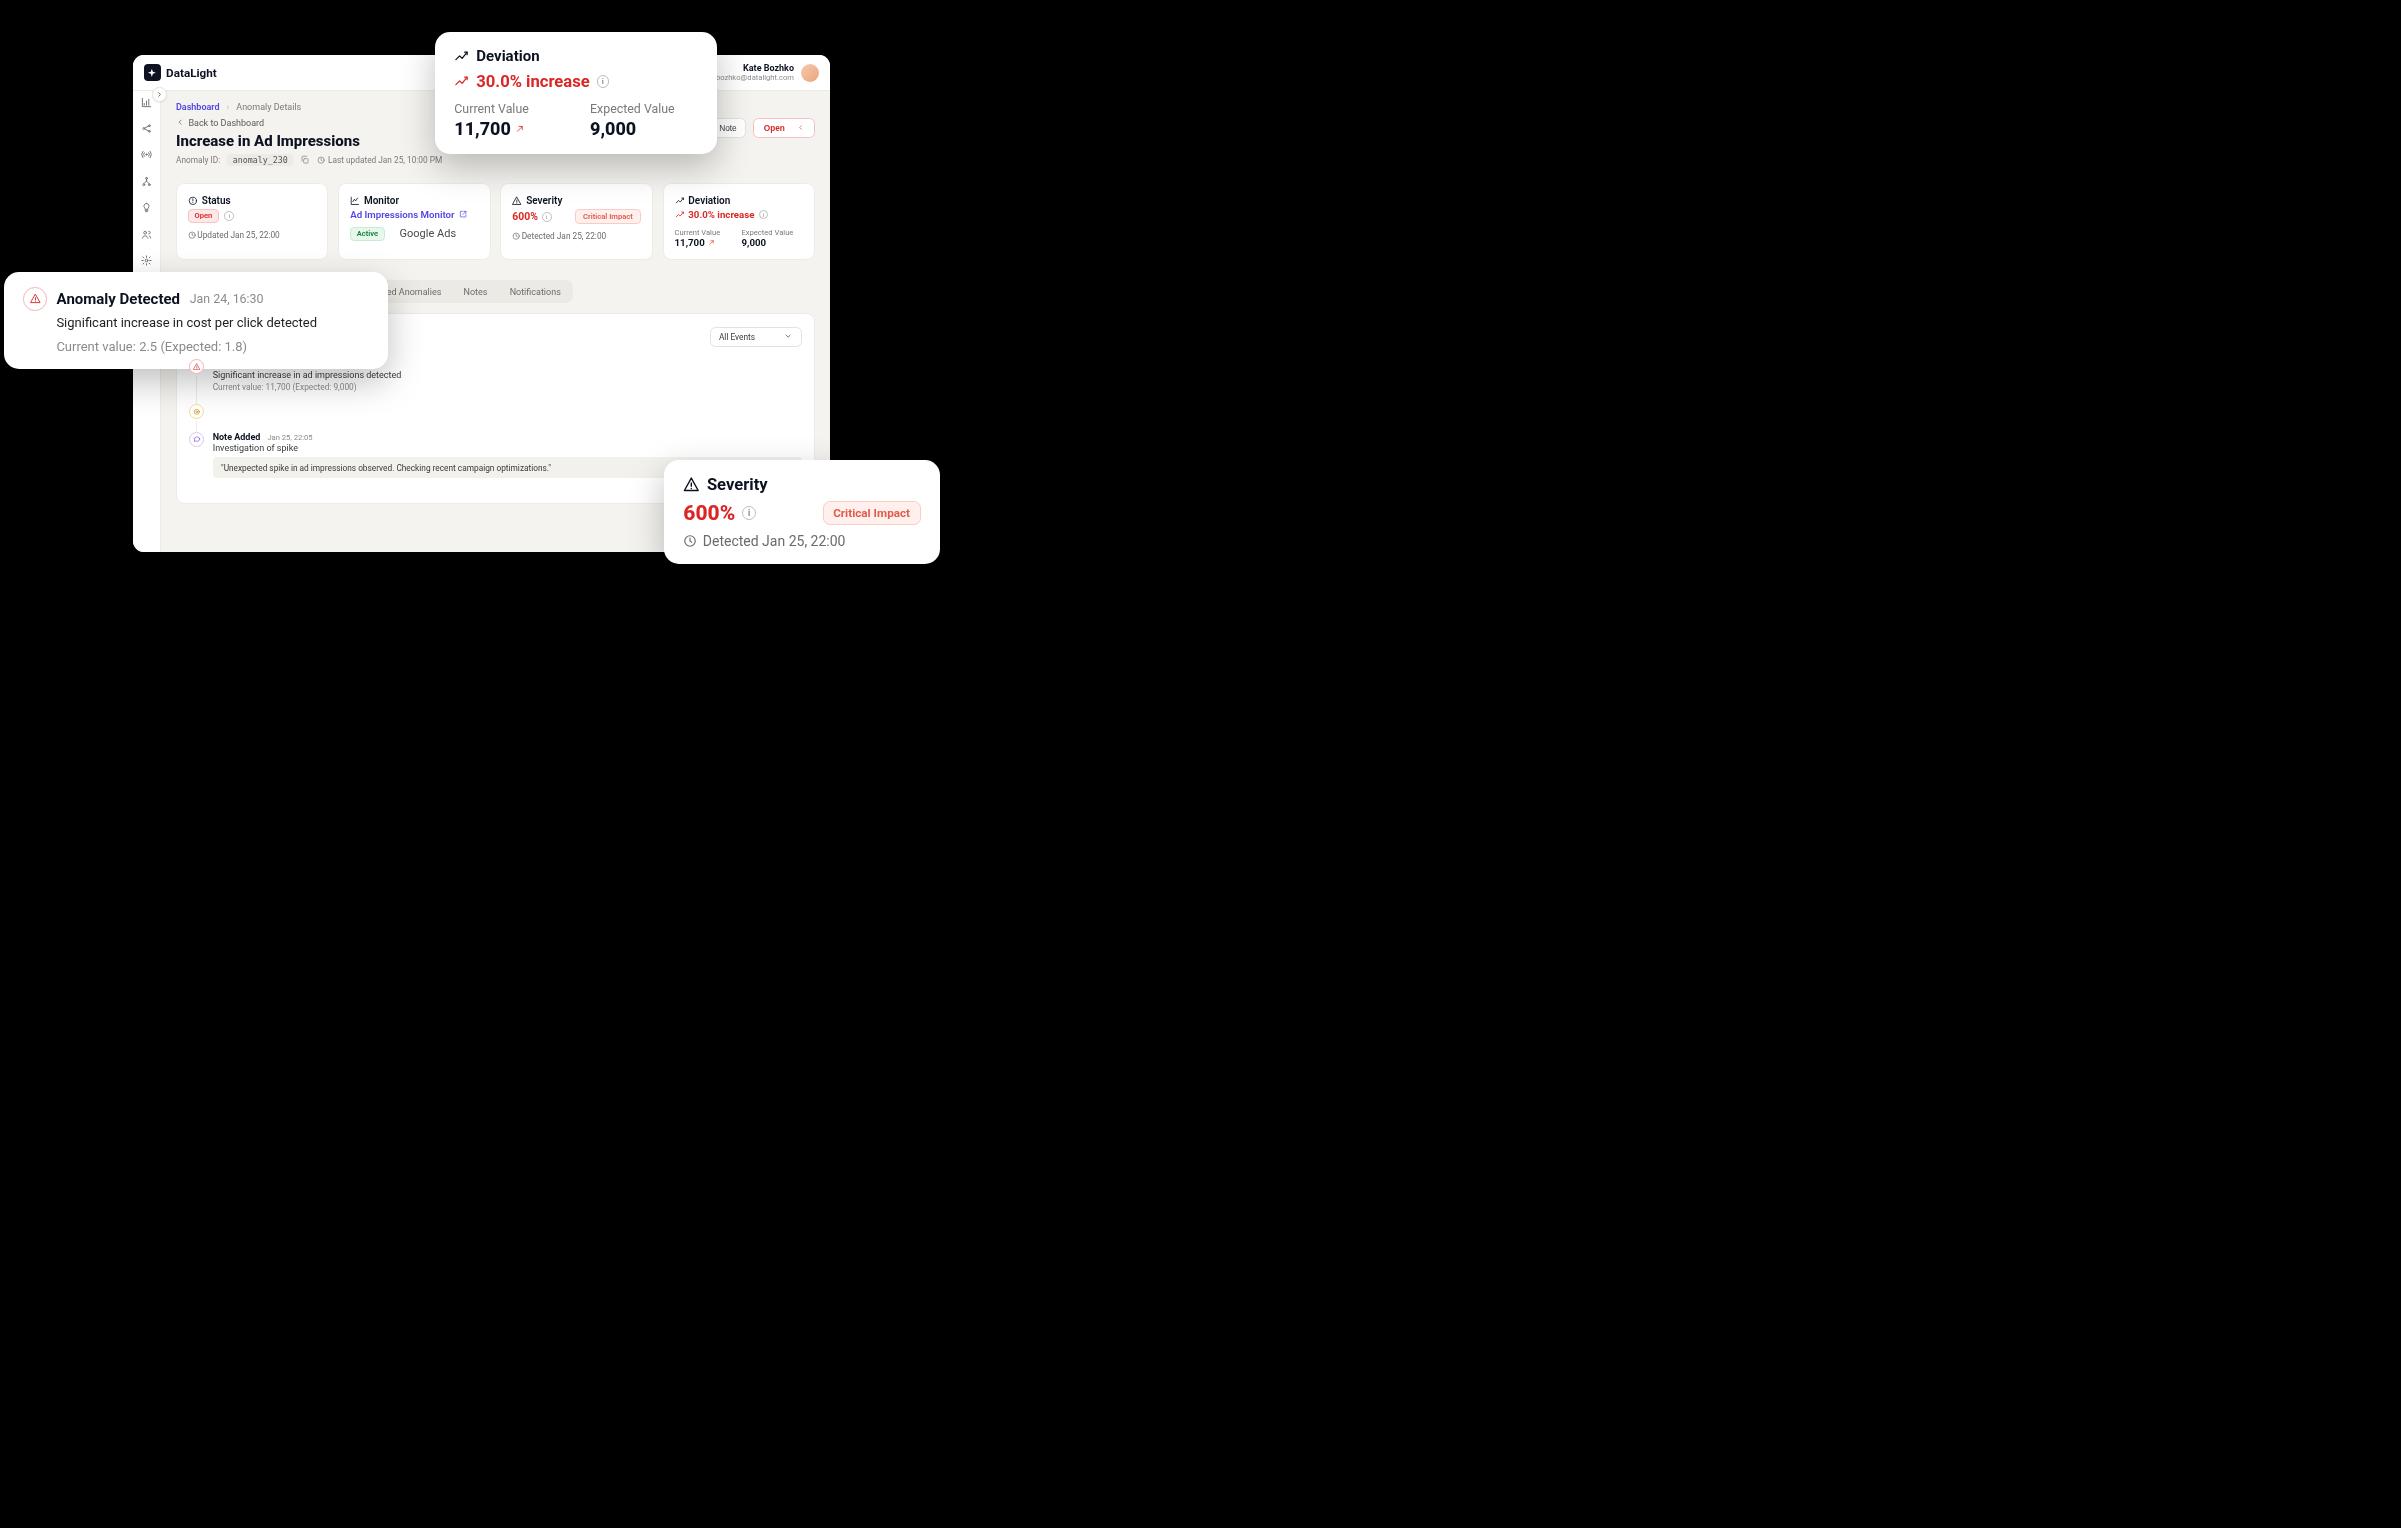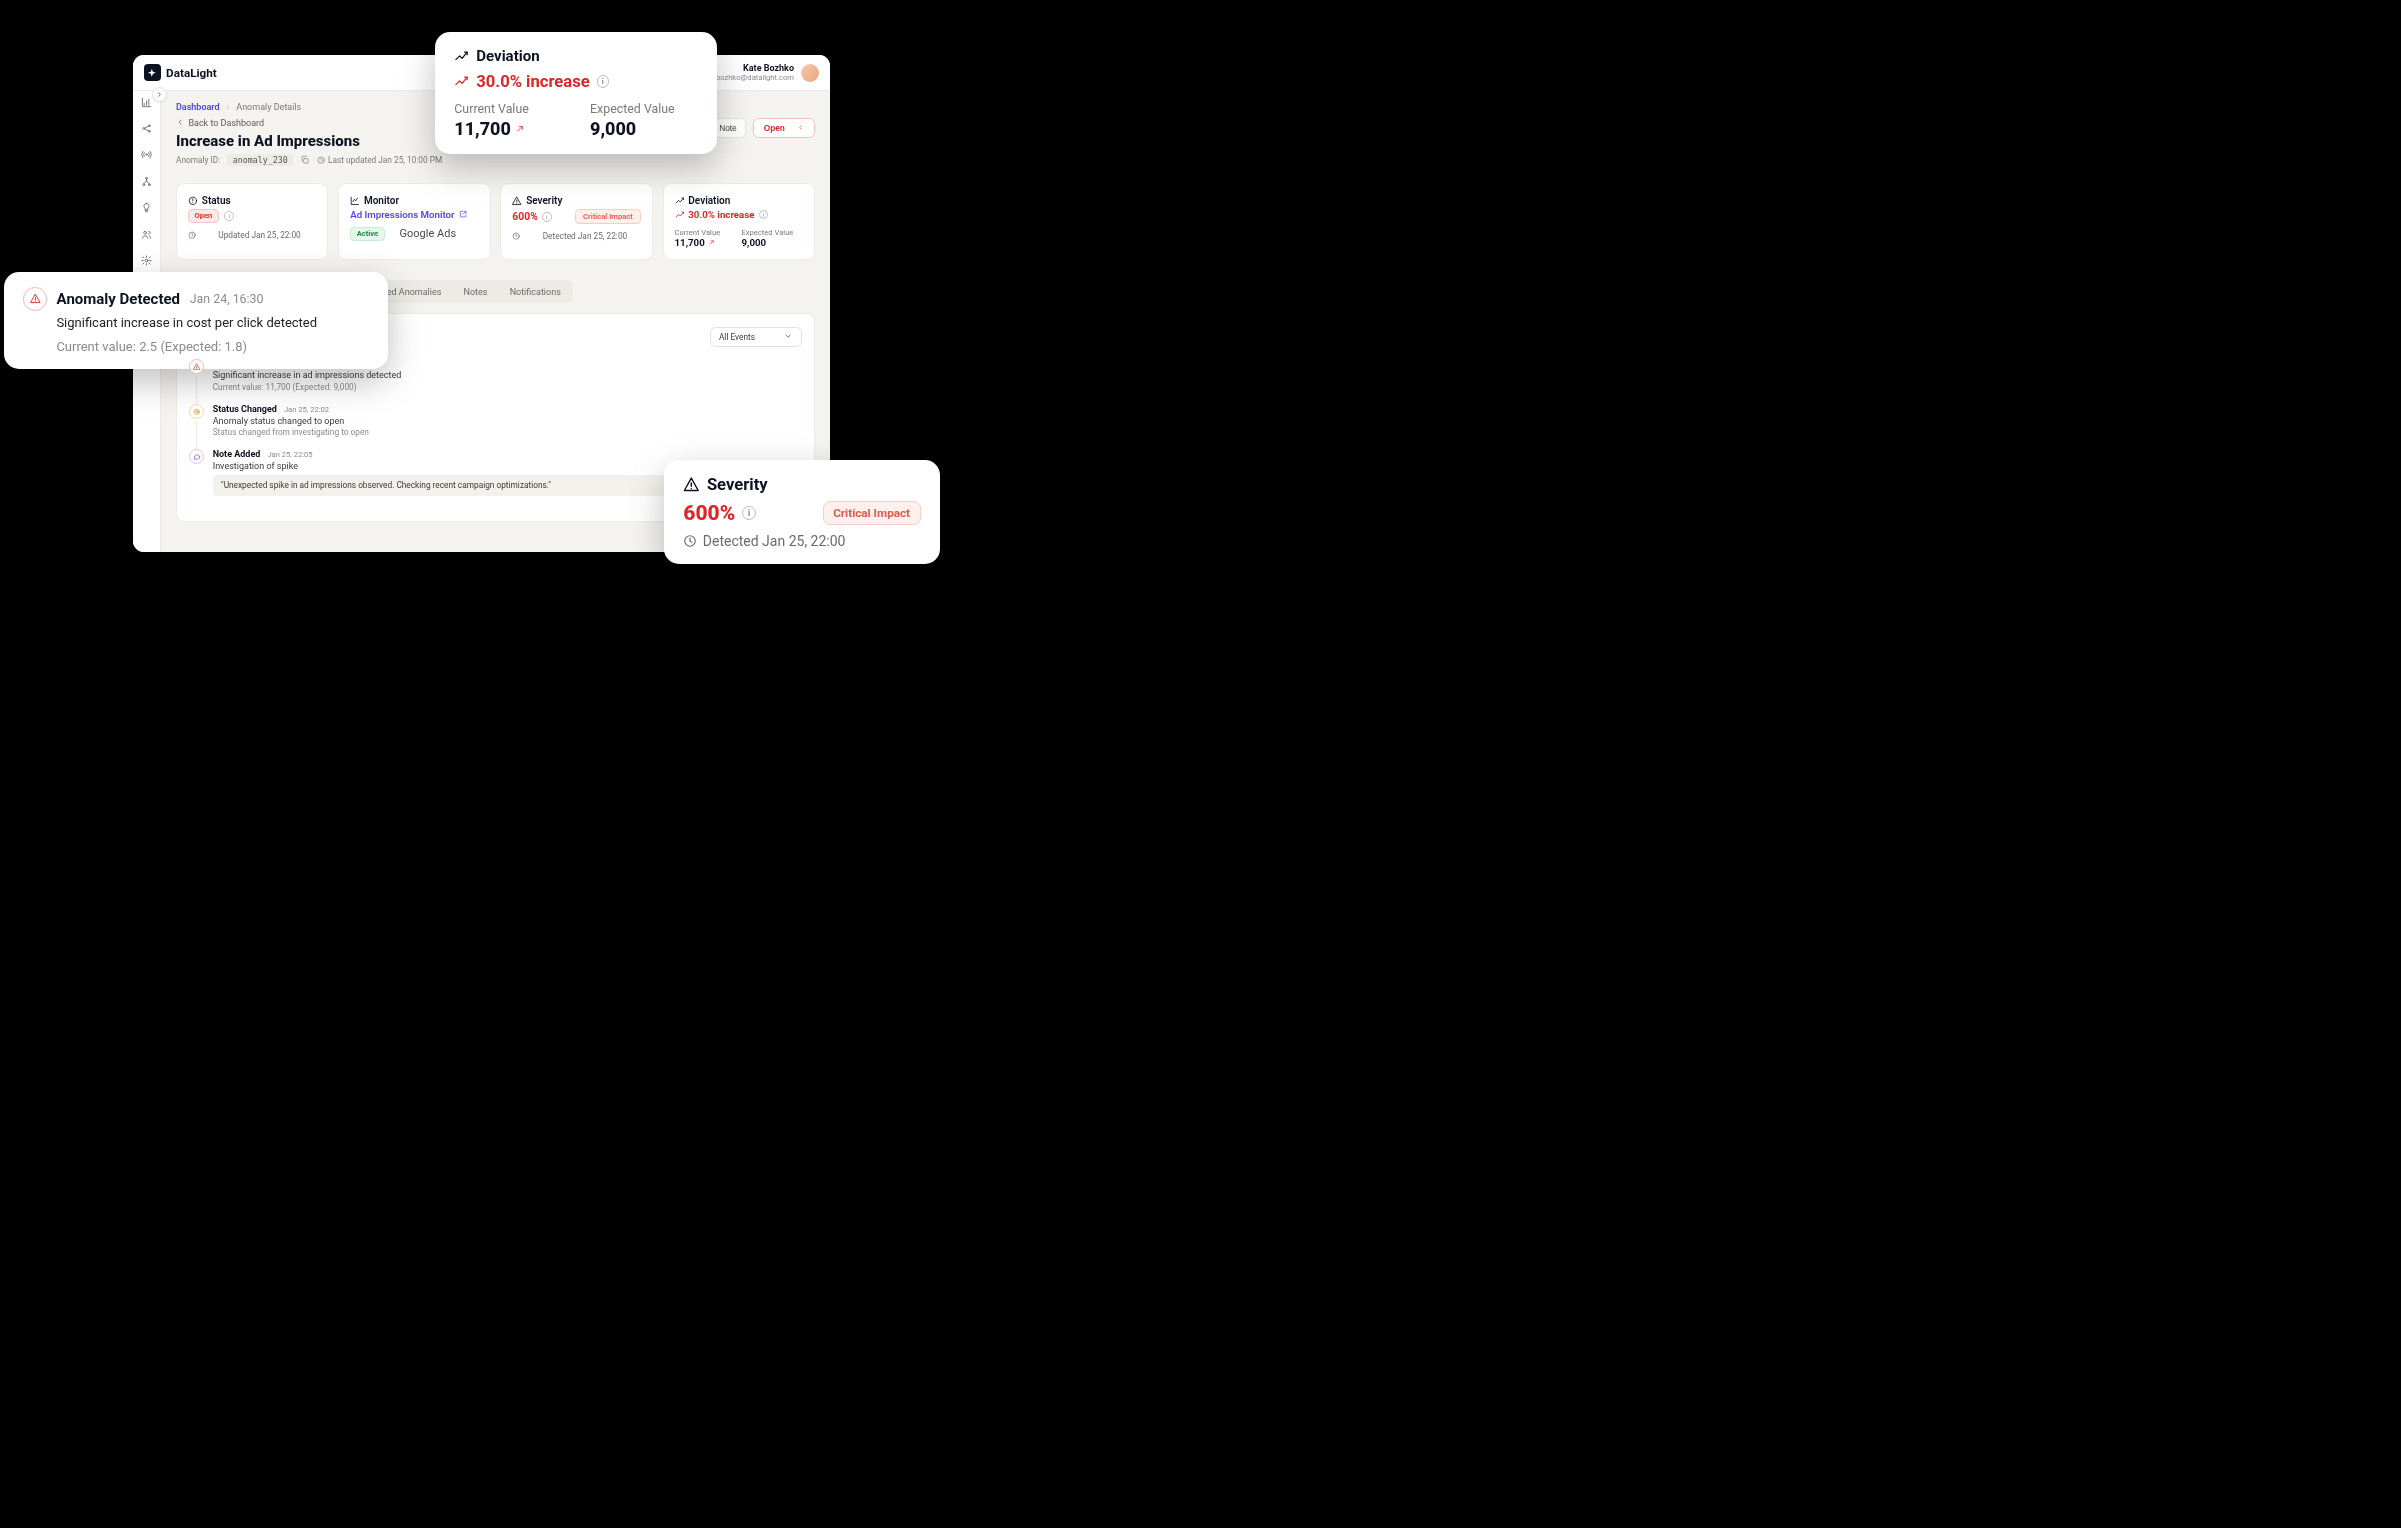--- a/index.html
+++ b/index.html
@@ -45,21 +45,21 @@
   .cards-row { display: grid; grid-template-columns: repeat(4, 1fr); gap: 9.7px; margin-top: 16.6px; }
   .card { background: #fff; border: 0.7px solid #ecebe6; border-radius: 8.3px; padding: 11px; }
   .card-head { display: flex; align-items: center; gap: 4.1px; font-size: 10px; font-weight: 600; color: #0c1222; margin-bottom: 3px; }
   .card-head svg { width: 9.7px; height: 9.7px; }
 
   .pill { display: inline-flex; align-items: center; padding: 1.4px 5.5px; border-radius: 4.1px; font-size: 7.6px; font-weight: 600; }
   .pill-open-sm { background: #fde8e8; color: #dc2626; border: 0.7px solid #f6c4c4; }
   .pill-active { background: #e8f7ec; color: #15803d; border: 0.7px solid #c6ecd1; }
   .pill-crit { background: #fff0ee; color: #e05b4a; border: 0.7px solid #f6cec6; padding: 2.1px 7px; font-size: 7.6px; }
 
-  .card-sub { display: flex; align-items: center; gap: 22px; font-size: 8.3px; color: #6b6b6b; margin-top: 7px; }
+  .card-sub { display: flex; align-items: center; gap: 1px; font-size: 8.3px; color: #6b6b6b; margin-top: 7px; }
   .link-blue { color: #4f46e5; font-weight: 600; font-size: 9.7px; cursor: pointer; display: flex; align-items: center; gap: 4.1px; }
   .red-text { color: #dc2626; font-weight: 700; }
   .sev-row { display: flex; align-items: center; justify-content: space-between; }
   .sev-left { display: flex; align-items: center; gap: 4.1px; }
   .dev-row { display: flex; align-items: center; gap: 4.1px; font-size: 9.7px; }
   .dev-grid { display: grid; grid-template-columns: 1fr 1fr; gap: 5.5px; margin-top: 8.3px; }
   .dev-lbl { font-size: 7.6px; color: #7a7a7a; }
   .dev-val { font-size: 9.7px; font-weight: 700; color: #0c1222; display: flex; align-items: center; gap: 2.8px; }
 
   .tabs { display: flex; gap: 2.8px; margin-top: 19.3px; background: #ebeae4; border-radius: 7px; padding: 2.8px; width: fit-content; }
@@ -365,28 +365,20 @@
           </div>
         </div>
 
         <div class="tl-item">
           <div class="tl-icon yellow">
               <svg viewBox="0 0 24 24" width="7.6" height="7.6">
                 <circle cx="12" cy="12" r="8"></circle>
                 <circle cx="12" cy="12" r="3"></circle>
               </svg>
             </div>
-          <div class="tl-body">
-            <div class="tl-title-row">
-              <span class="tl-title">Status Changed</span>
-              <span class="tl-time">Jan 25, 22:02</span>
-            </div>
-            <div class="tl-line">Anomaly status changed to open</div>
-            <div class="tl-sub">Status changed from investigating to open</div>
-          </div>
         </div>
 
         <div class="tl-item">
           <div class="tl-icon purple">
               <svg viewBox="0 0 24 24" width="7.6" height="7.6">
                 <path d="M21 12a8 8 0 01-12 7l-5 1 1-4a8 8 0 1116-4z"></path>
               </svg>
             </div>
           <div class="tl-body">
             <div class="tl-title-row">

